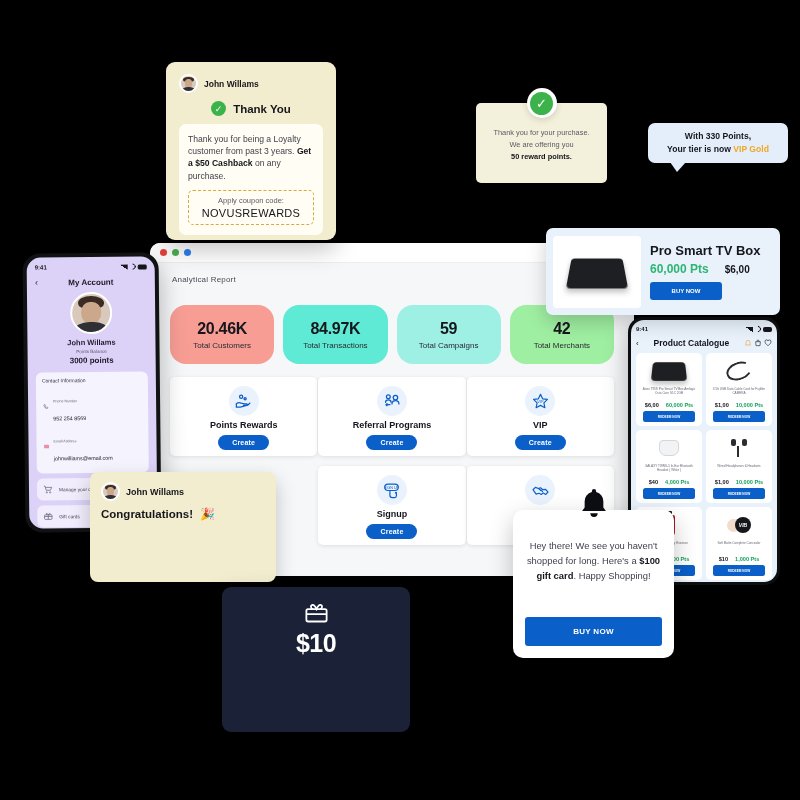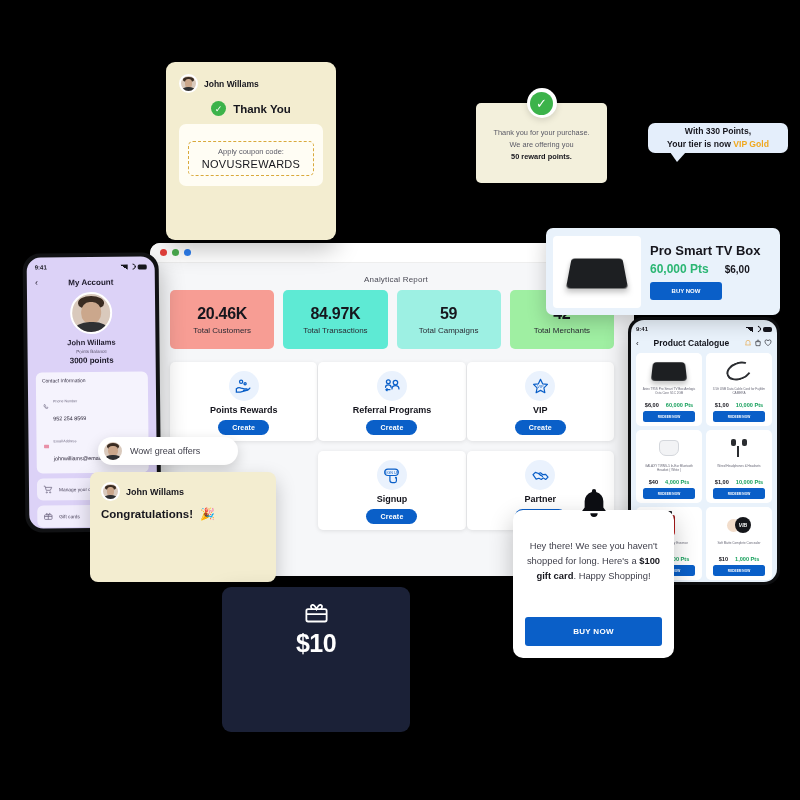--- a/index.html
+++ b/index.html
@@ -67,25 +67,25 @@
     align-items: center;
     padding-left: 10px;
     gap: 5px;
     border-bottom: 1px solid #eee;
   }
   .dot { width: 7px; height: 7px; border-radius: 50%; }
   .dot.r { background: #e8413c; }
   .dot.g { background: #4caf50; }
   .dot.b { background: #2d7ff0; }
   #browser .body { background: #f6f7f9; height: 313px; padding: 8px 14px; }
-  .rep-title { font-size: 8px; color: #4a4a55; margin: 4px 0 6px 8px; letter-spacing: .2px; text-align: center; }
+  .rep-title { font-size: 8px; color: #4a4a55; margin: 4px 0 21px 8px; letter-spacing: .2px; }
 
   .stats { display: flex; gap: 9px; padding: 0 6px; }
   .stat {
-    flex: 1; height: 59px; border-radius: 5px;
+    flex: 1; height: 59px; border-radius: 16px;
     display: flex; flex-direction: column;
     align-items: center; justify-content: center;
   }
   .stat .v { font-size: 16px; font-weight: bold; color: #16161d; letter-spacing: -.3px; }
   .stat .l { font-size: 8px; color: #2a2a33; margin-top: 3px; }
 
   .fcards { display: flex; gap: 1px; padding: 13px 6px 0 6px; }
   .fcard {
     flex: 1; height: 79px; background: #fff; border-radius: 5px;
     box-shadow: 0 1px 4px rgba(0,0,0,.10);
@@ -240,21 +240,21 @@
     width: 30px; height: 30px; border-radius: 50%; background: #fff;
     display: flex; align-items: center; justify-content: center;
     box-shadow: 0 2px 7px rgba(0,0,0,.14);
   }
   .okfloat .in { width: 23px; height: 23px; border-radius: 50%; background: #3cb34a;
                  display: flex; align-items: center; justify-content: center; color: #fff; font-size: 13px; }
 
   
   #viptip {
     left: 648px; top: 123px;
-    width: 140px; height: 30px;
+    width: 140px; height: 40px;
     background: #e4eefb;
     border-radius: 7px;
     display: flex; align-items: center; justify-content: center;
     box-shadow: 0 5px 14px rgba(0,0,0,.16);
   }
   #viptip .tx { font-size: 8.6px; font-weight: bold; color: #16161d; text-align: center; line-height: 1.5; }
   #viptip .gold { color: #f0a81e; }
   #viptip::after {
     content: ""; position: absolute; left: 22px; bottom: -9px;
     border-left: 7px solid transparent; border-right: 9px solid transparent;
@@ -622,20 +622,21 @@
       <span class="avatar">
           <span class="fc"></span>
         </span>
       <span class="nm">John Willams</span>
     </div>
     <div class="tyok">
       <span class="okcirc">✓</span>
       <span class="tx">Thank You</span>
     </div>
     <div class="tybody">
+      <p><span>Thank you for being a Loyalty customer from past 3 years. </span><b>Get a $50 Cashback</b><span> on any purchase.</span></p>
       <div class="coupon">
         <div class="c1">Apply coupon code:</div>
         <div class="c2">NOVUSREWARDS</div>
       </div>
     </div>
   </div>
 
   <div id="purchase" class="abs">
     <span class="okfloat">
         <span class="in">✓</span>
@@ -661,26 +662,20 @@
     <span>
       <div class="tt">Pro Smart TV Box</div>
       <div class="pr">
         <span class="pts">60,000 Pts</span>
         <span class="usd">$6,00</span>
       </div>
       <button class="buy">BUY NOW</button>
     </span>
   </div>
 
-  <div id="wow" class="abs">
-    <span class="avatar">
-        <span class="fc"></span>
-      </span>
-    <span class="tx">Wow! great offers</span>
-  </div>
 
   <div id="congrats" class="abs">
     <div class="hd">
       <span class="avatar">
           <span class="fc"></span>
         </span>
       <span class="nm">John Willams</span>
     </div>
     <div class="cg">
       <span class="t">Congratulations!</span>

